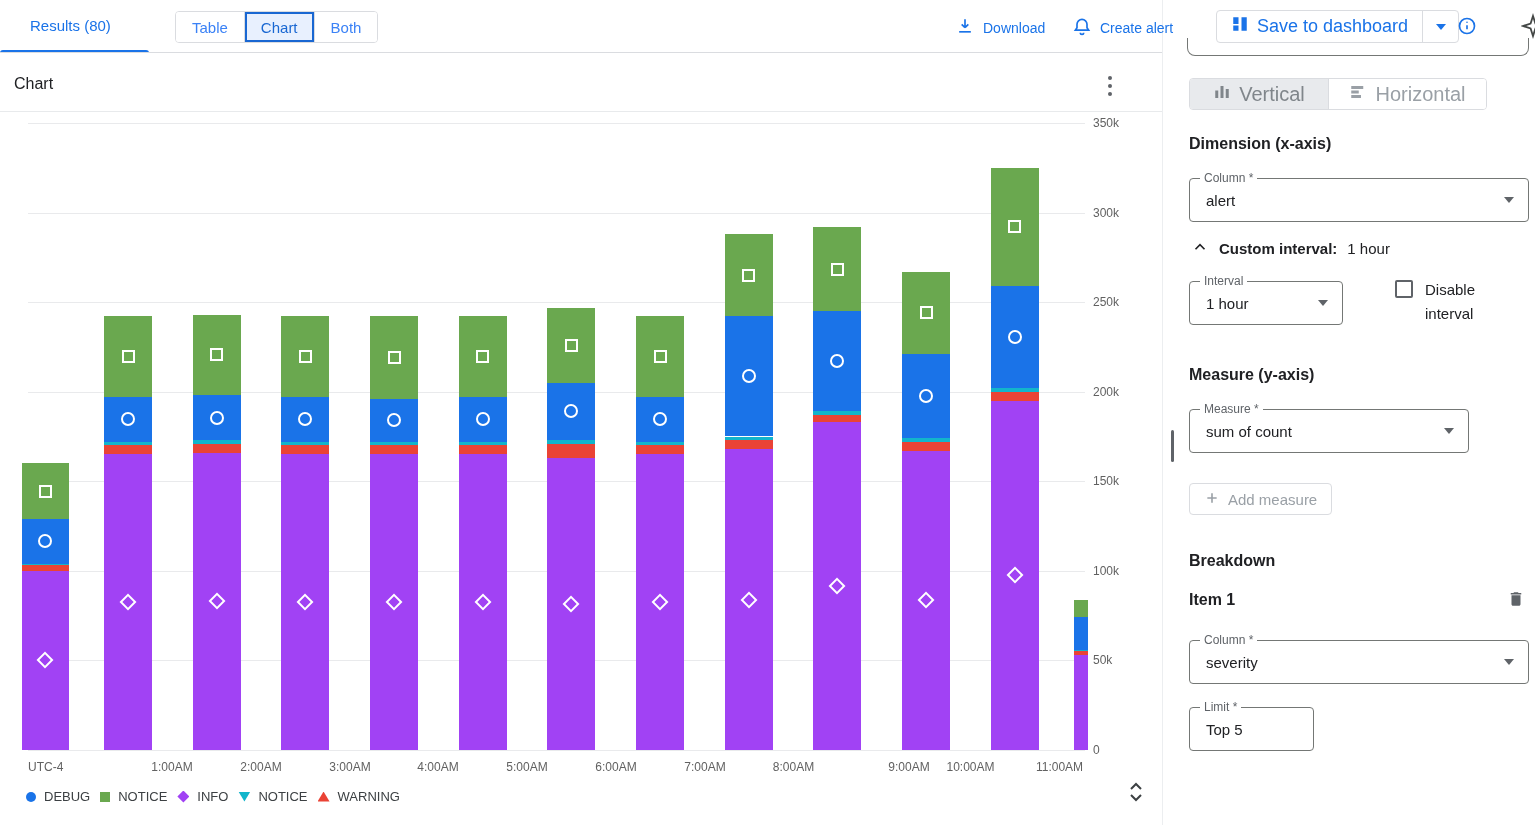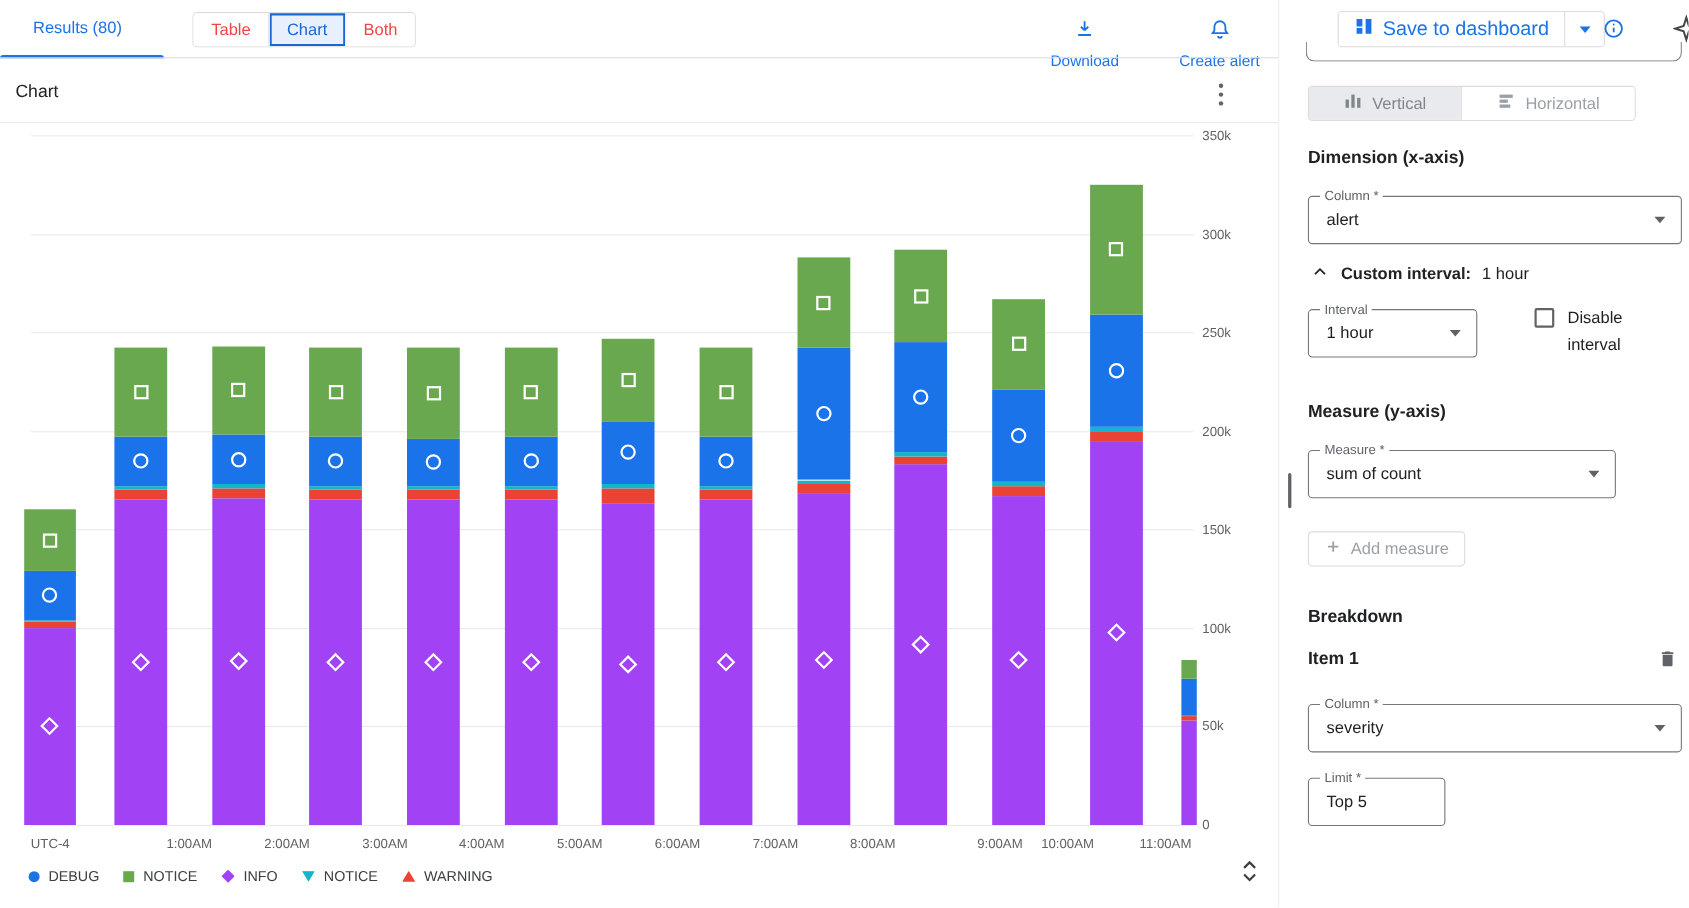--- a/index.html
+++ b/index.html
@@ -8,54 +8,54 @@
     position:relative; overflow:hidden; background:#fff;
     font-family:"Liberation Sans","DejaVu Sans",sans-serif; color:#202124;
   }
 
   
   .header{position:absolute;top:0;left:0;width:1535px;height:53px;z-index:5;}
   .header-border{position:absolute;top:52px;left:0;width:1162px;height:1px;background:#dadce0;}
   .results-tab{position:absolute;left:30px;top:17px;font-size:15px;font-weight:500;color:#1a73e8;cursor:pointer;}
   .tab-underline{position:absolute;left:0;top:50px;width:149px;height:3px;background:#1a73e8;border-radius:3px 3px 0 0;}
   .seg{position:absolute;left:175px;top:11px;display:flex;border:1px solid #dadce0;border-radius:4px;height:32px;background:#fff;}
-  .seg-btn{padding:0 16px;font-size:15px;color:#ef4444;background:#fff;display:flex;align-items:center;border-left:1px solid #dadce0;cursor:pointer;}
+  .seg-btn{padding:0 16px;font-size:15px;color:#3b82f6;background:#fff;display:flex;align-items:center;border-left:1px solid #dadce0;cursor:pointer;}
   .seg-btn:first-child{border-left:none;border-radius:3px 0 0 3px;}
   .seg-btn:last-child{border-radius:0 3px 3px 0;}
   .seg-btn.active{background:#e8f0fe;color:#1967d2;box-shadow:inset 0 0 0 2px #1967d2;}
-  .hact{position:absolute;display:flex;align-items:center;gap:8px;color:#1a73e8;font-size:14px;font-weight:500;cursor:pointer;white-space:nowrap;flex-direction:column;}
+  .hact{position:absolute;display:flex;align-items:center;gap:8px;color:#1a73e8;font-size:14px;font-weight:500;cursor:pointer;white-space:nowrap;}
   .split{position:absolute;left:1216px;top:10px;display:flex;height:33px;border:1px solid #dadce0;border-radius:4px;align-items:stretch;background:#fff;}
   .split-main{display:flex;align-items:center;gap:8px;padding:0 14px;color:#1a73e8;font-size:18px;font-weight:500;cursor:pointer;}
   .split-caret{width:36px;display:flex;align-items:center;justify-content:center;border-left:1px solid #dadce0;cursor:pointer;}
   .caret{width:0;height:0;border-left:5px solid transparent;border-right:5px solid transparent;border-top:6px solid #5f6368;}
   .caret.blue{border-top-color:#1a73e8;}
 
   
   .chart-title{position:absolute;left:14px;top:75px;font-size:16px;color:#202124;}
   .menu-dots{position:absolute;left:1101px;top:76px;width:18px;height:20px;display:flex;flex-direction:column;align-items:center;justify-content:space-between;cursor:pointer;}
   .dot{width:4px;height:4px;border-radius:50%;background:#5f6368;}
   .chart-divider{position:absolute;left:0;top:111px;width:1162px;height:1px;background:#e8eaec;}
   #plot{position:absolute;left:0;top:0;width:1162px;height:825px;overflow:hidden;}
   .gridline{position:absolute;height:1px;background:#e9eaec;}
   .ytick{position:absolute;font-size:12px;color:#616161;}
   .xtick{position:absolute;font-size:12px;color:#616161;top:760px;white-space:nowrap;}
   .bar-seg{position:absolute;}
   .marker{position:absolute;border:2px solid #fff;background:transparent;}
   .marker.circle{border-radius:50%;}
   .marker.diamond{transform:rotate(45deg);}
-  .legend{position:absolute;left:26px;top:789px;display:flex;gap:22px;align-items:center;}
+  .legend{position:absolute;left:26px;top:789px;display:flex;gap:10px;align-items:center;}
   .legend-item{display:flex;align-items:center;gap:8px;font-size:13px;color:#3c4043;cursor:pointer;}
   .glyph{display:inline-block;}
   .unfold{position:absolute;left:1128px;top:782px;cursor:pointer;}
 
   
   .panel{position:absolute;left:1162px;top:0;width:373px;height:825px;background:#fff;border-left:1px solid #eceef0;z-index:1;}
   .fragment-field{position:absolute;left:24px;top:38px;width:342px;height:18px;border:1px solid #747775;border-top:none;border-radius:0 0 8px 8px;background:#fff;}
   .toggle{position:absolute;left:26px;top:78px;display:flex;height:32px;border:1px solid #dadce0;border-radius:4px;overflow:hidden;}
-  .toggle-btn{display:flex;align-items:center;justify-content:center;gap:8px;font-size:15px;cursor:default;}
+  .toggle-btn{display:flex;align-items:center;justify-content:center;gap:8px;font-size:20px;cursor:default;}
   .toggle-btn.sel{width:138px;background:#e8eaed;color:#80868b;}
   .toggle-btn.unsel{width:158px;background:#fff;color:#9aa0a6;border-left:1px solid #dadce0;}
   .h-panel{position:absolute;left:26px;font-size:16px;font-weight:700;color:#202124;}
   .fld{position:absolute;border:1px solid #747775;border-radius:4px;height:44px;background:#fff;cursor:pointer;}
   .fld-label{position:absolute;top:-8px;left:10px;background:#fff;padding:0 4px;font-size:12px;color:#5f6368;white-space:nowrap;}
   .fld-value{position:absolute;left:16px;top:50%;transform:translateY(-50%);font-size:15px;color:#202124;white-space:nowrap;}
   .fld-caret{position:absolute;right:14px;top:50%;margin-top:-3px;}
   .ci-row{position:absolute;left:28px;top:238px;display:flex;align-items:center;gap:10px;font-size:15px;cursor:pointer;}
   .ci-bold{font-weight:700;}
   .checkbox{position:absolute;left:232px;top:280px;width:18px;height:18px;border:2px solid #5f6368;border-radius:2px;background:#fff;cursor:pointer;}

